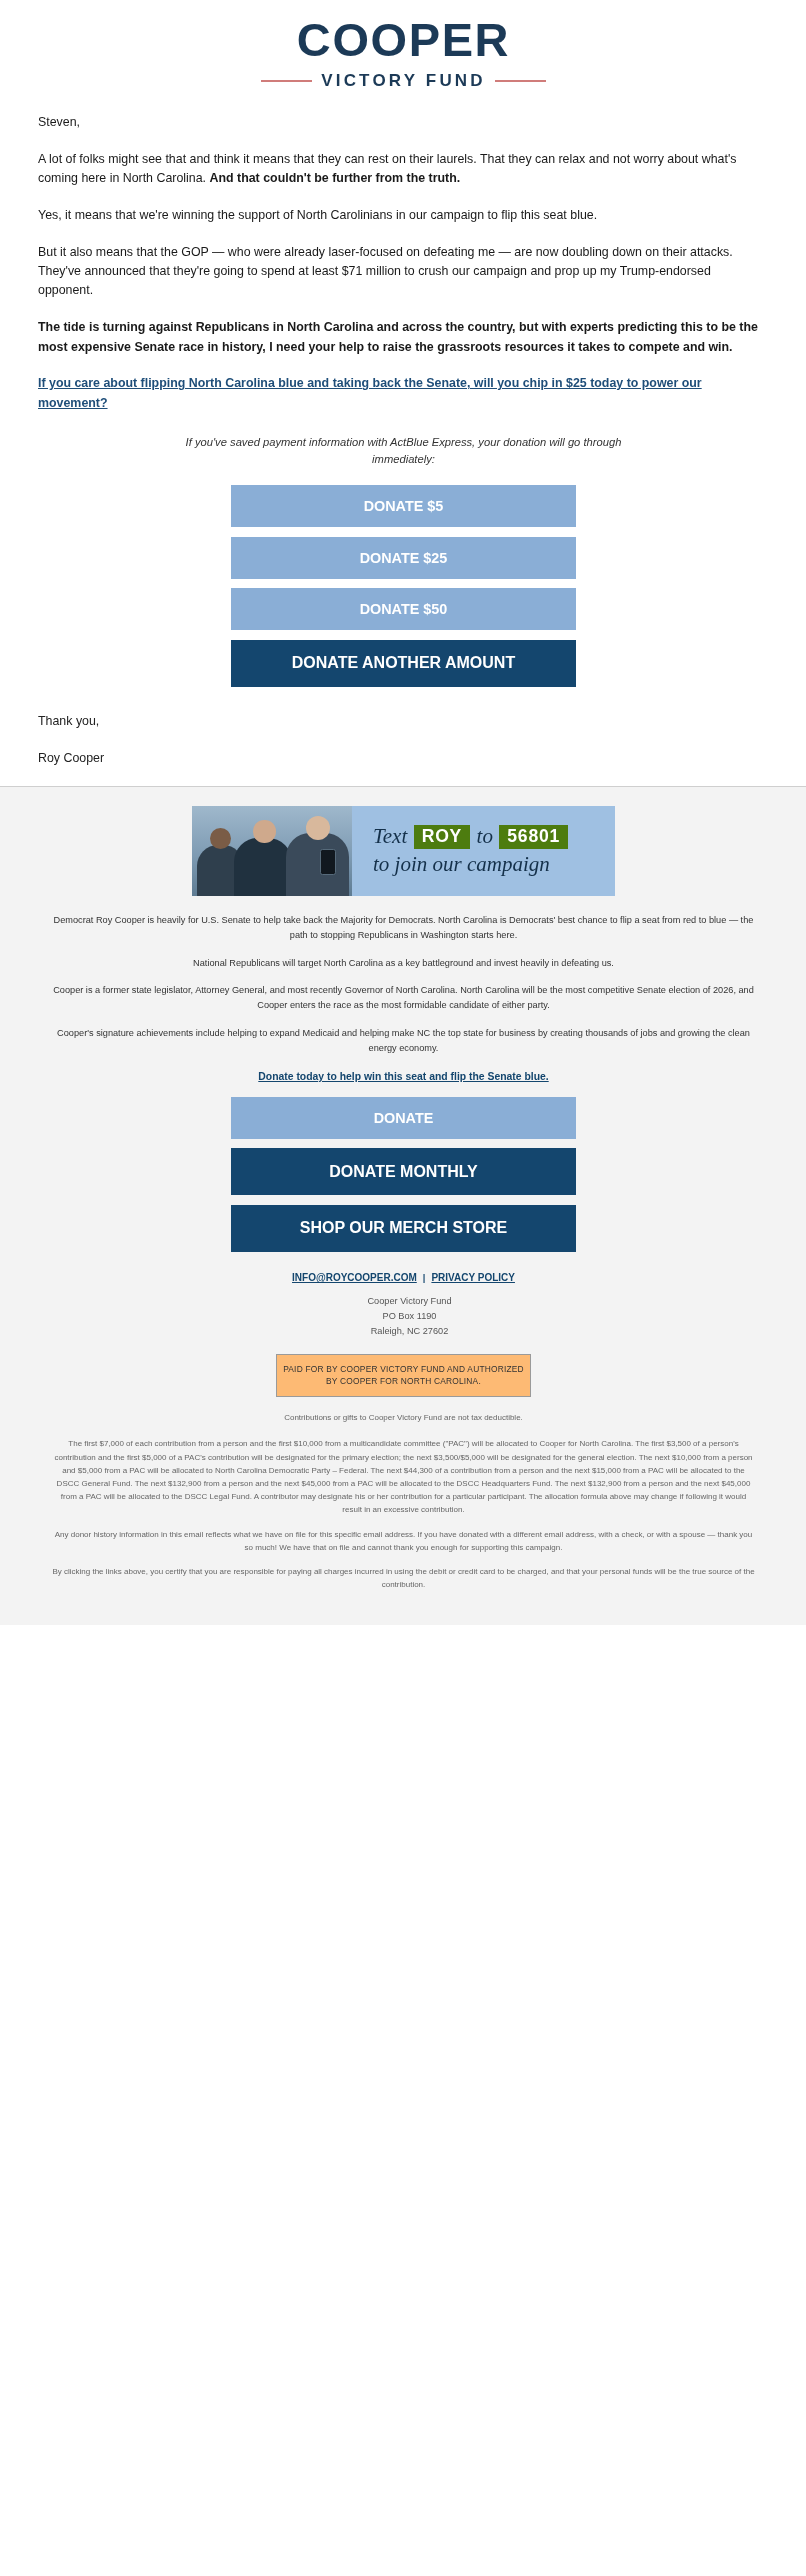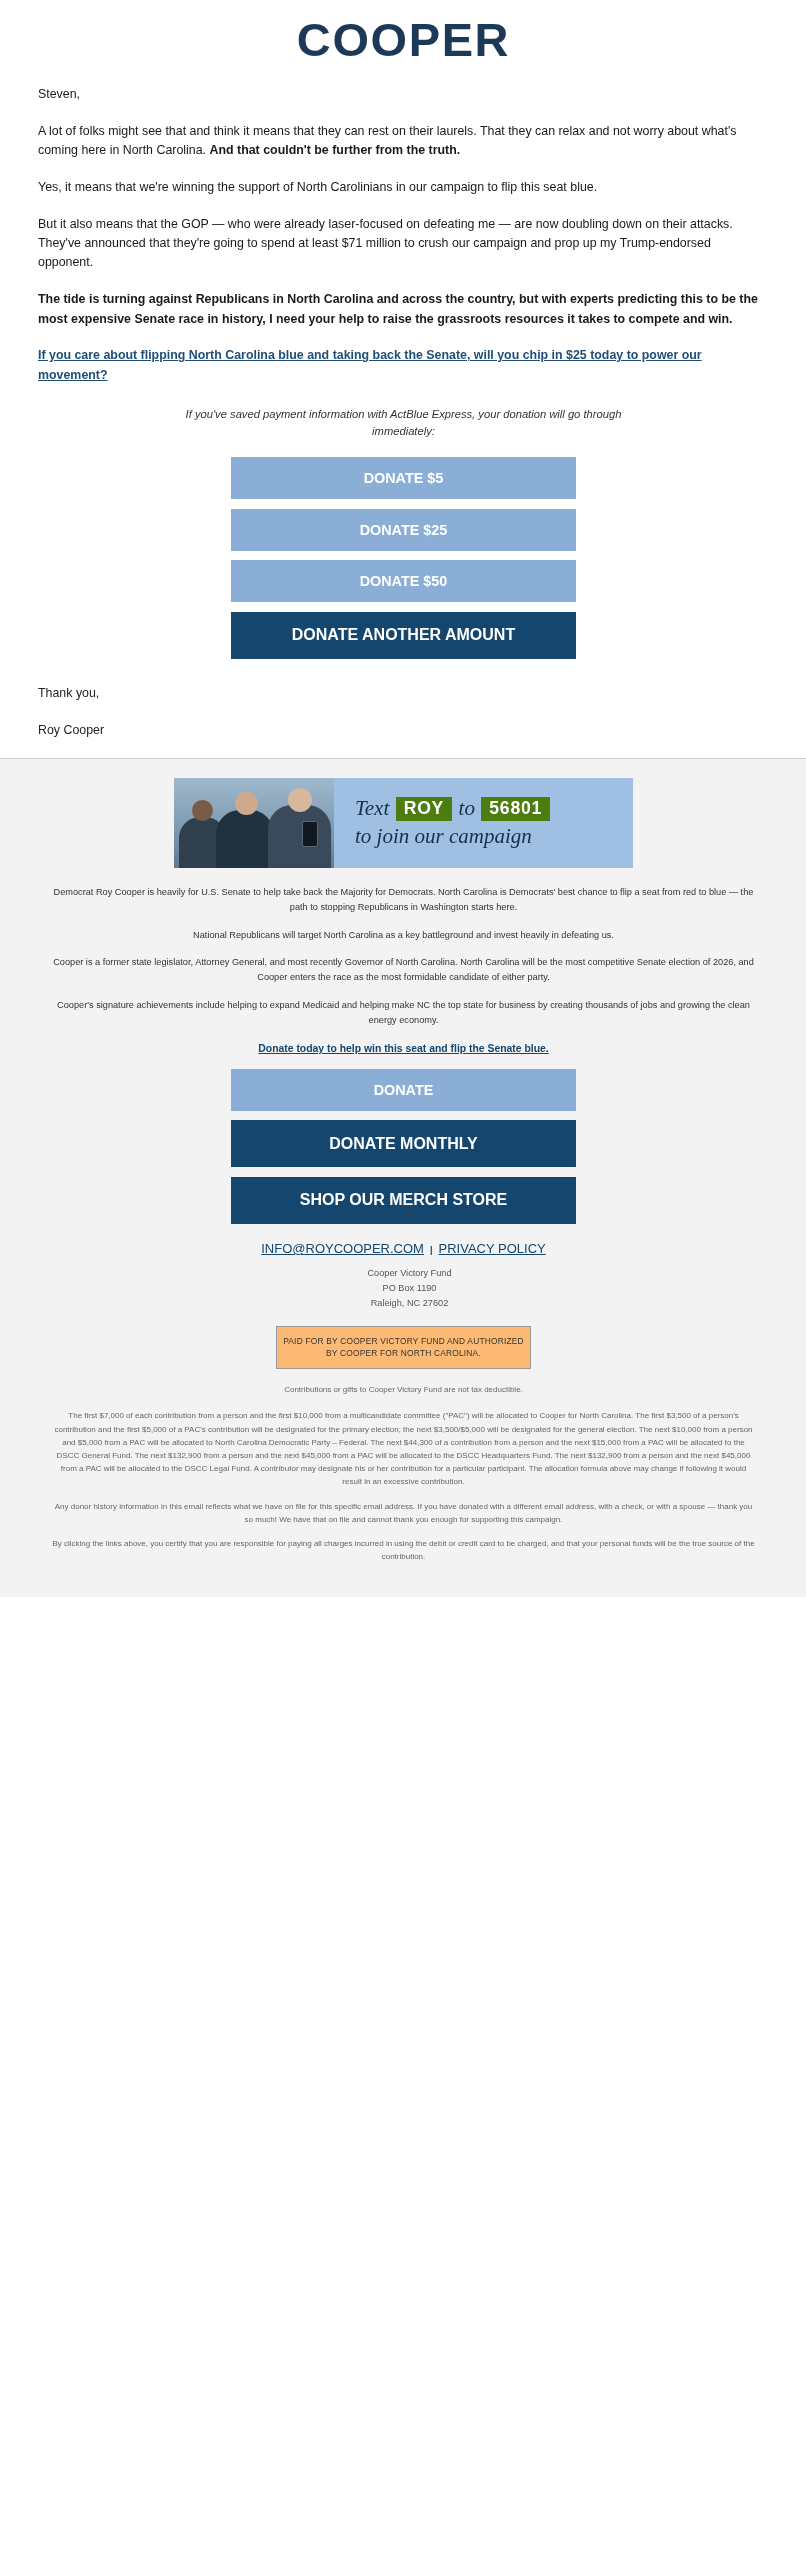--- a/index.html
+++ b/index.html
@@ -130,21 +130,21 @@
     margin: 13px 0 0 0;
   }
 
   
   .footer {
     background: #f3f3f3;
     padding: 19px 0 22.5px 0;
   }
 
   .banner {
-    width: 459px;
+    width: 423px;
     margin: 0 auto 17.6px auto;
     height: 90px;
     display: flex;
     border: 0;
     overflow: hidden;
   }
   .banner-photo {
     width: 160px;
     height: 90px;
     position: relative;
@@ -255,22 +255,22 @@
     margin-bottom: 17.6px;
   }
   .footer-btns .btn { width: 345px; }
 
   .footer-links {
     text-align: center;
     margin-bottom: 9.6px;
   }
   .footer-links a {
     color: #14466e;
-    font-weight: normal;
-    font-size: 13px;
+    font-weight: bold;
+    font-size: 10px;
     text-decoration: underline;
     cursor: pointer;
   }
   .footer-links .sep {
     color: #14466e;
     font-weight: bold;
     font-size: 9.2px;
     padding: 0 2.4px;
   }
 
@@ -306,20 +306,25 @@
   }
   .fine.small-gap { margin-bottom: 13px; }
 </style>
 </head>
 <body>
 
 <div class="page">
 
   <div class="logo-wrap">
     <div class="logo-main">COOPER</div>
+    <div class="logo-sub-row">
+      <span class="logo-rule"></span>
+      <span class="logo-sub">VICTORY FUND</span>
+      <span class="logo-rule"></span>
+    </div>
   </div>
 
   <div class="body-block">
 
     <p>Steven,</p>
 
 
     <p><span>A lot of folks might see that and think it means that they can rest on their laurels. That they can relax and not worry about what's coming here in North Carolina. </span><strong>And that couldn't be further from the truth.</strong></p>
 
     <p>Yes, it means that we're winning the support of North Carolinians in our campaign to flip this seat blue.</p>

